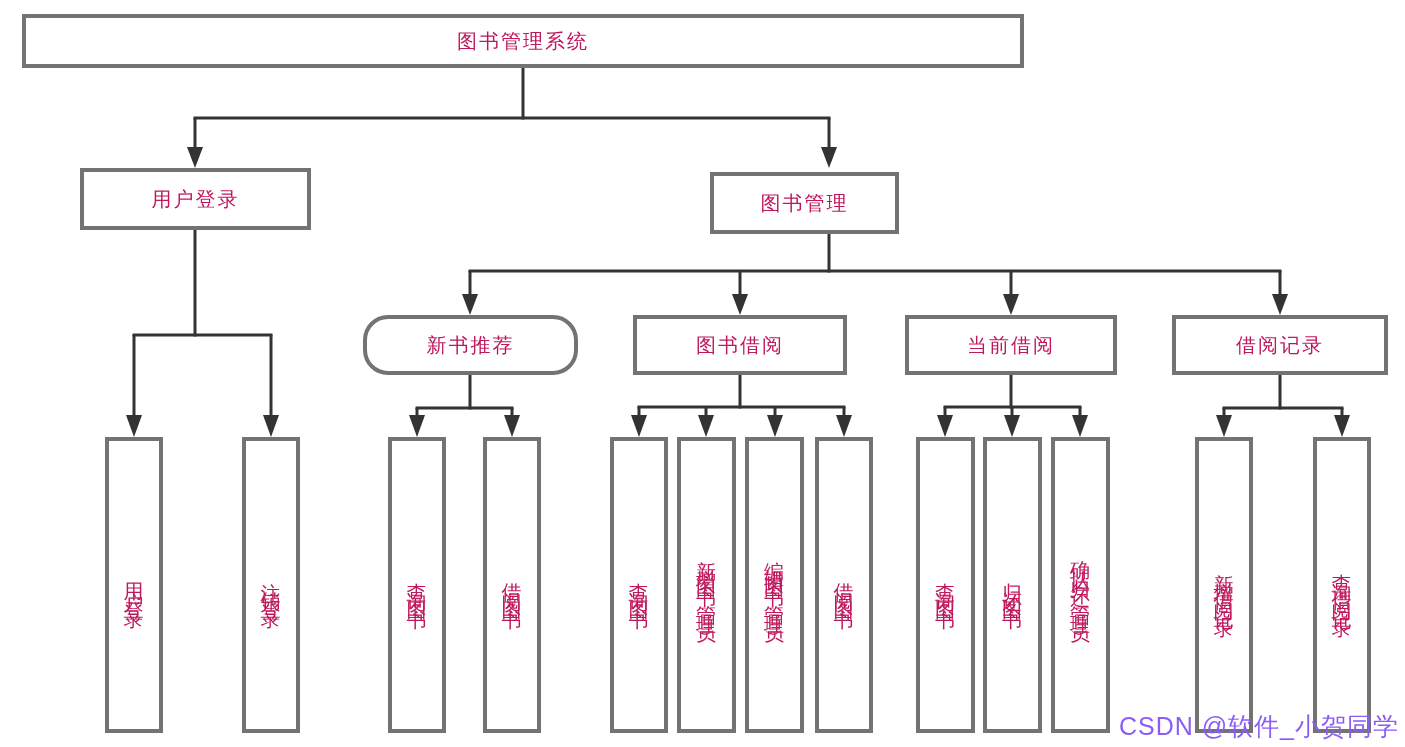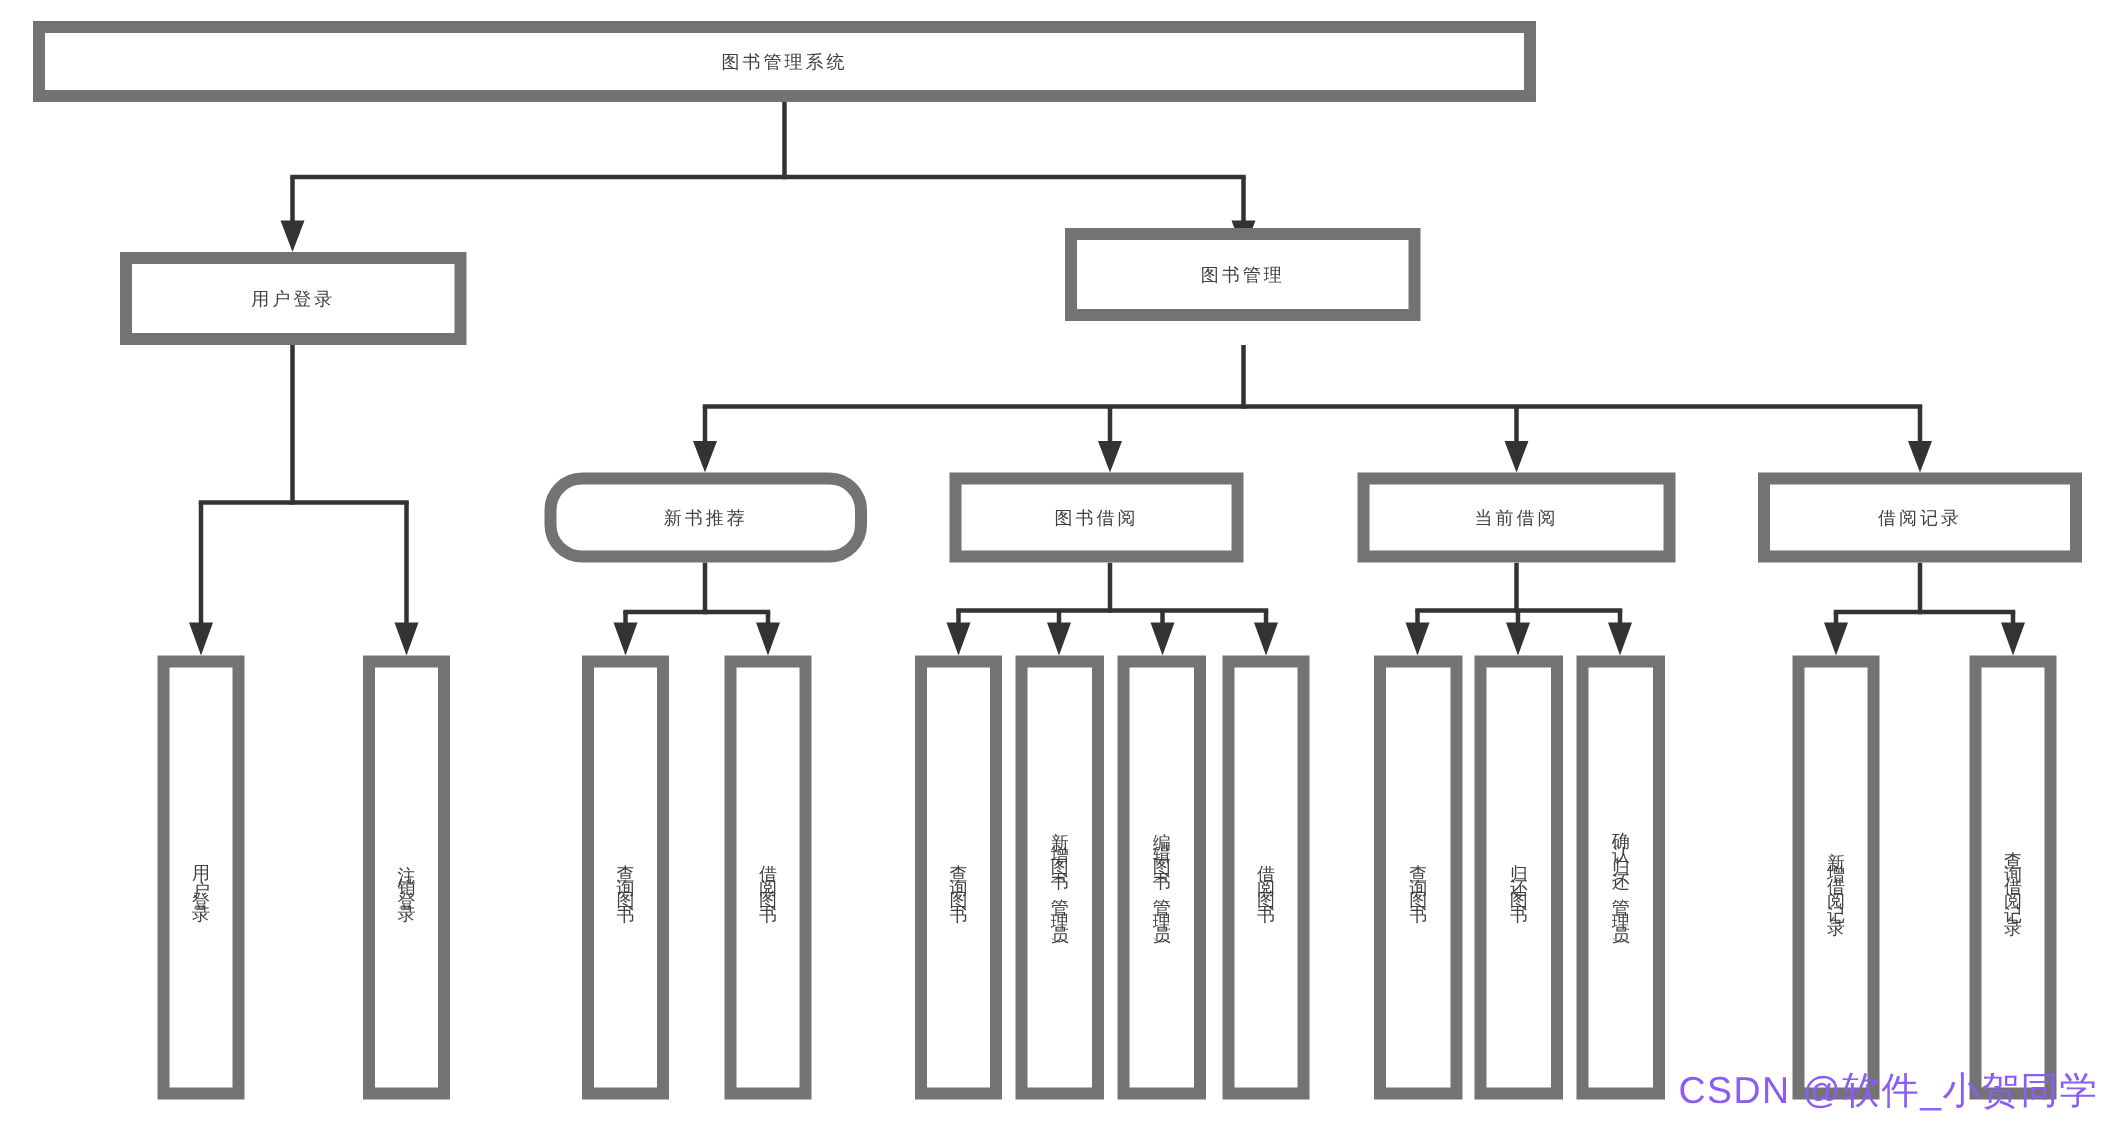--- a/index.html
+++ b/index.html
@@ -8,26 +8,26 @@
     width: 1405px;
     height: 747px;
     background: #ffffff;
     font-family: "Liberation Sans", "DejaVu Sans", sans-serif;
     overflow: hidden;
   }
   .node {
     position: absolute;
     box-sizing: border-box;
     background: #ffffff;
-    border: 8px solid #737373;
+    border: 4px solid #737373;
     display: flex;
     align-items: center;
     justify-content: center;
-    font-size: 12px;
-    color: #404040;
+    font-size: 20px;
+    color: #be185d;
     letter-spacing: 2px;
     text-align: center;
   }
   .leaf {
     writing-mode: vertical-rl;
     text-orientation: mixed;
     letter-spacing: 9px;
     line-height: 1;
   }
   #connectors {
@@ -125,24 +125,24 @@
       <line x1="1224" y1="408" x2="1224" y2="420"></line>
       <polygon points="1216,415 1232,415 1224,437"></polygon>
       <line x1="1342" y1="408" x2="1342" y2="420"></line>
       <polygon points="1334,415 1350,415 1342,437"></polygon>
     </g>
   </svg>
 
   <div class="node" style="left:22px; top:14px; width:1002px; height:54px;">图书管理系统</div>
 
   <div class="node" style="left:80px; top:168px; width:231px; height:62px;">用户登录</div>
-  <div class="node" style="left:710px; top:152px; width:237px; height:62px;">图书管理</div>
+  <div class="node" style="left:710px; top:172px; width:189px; height:62px;">图书管理</div>
 
   <div class="node" style="left:363px; top:315px; width:215px; height:60px;border-radius:25px;">新书推荐</div>
-  <div class="node" style="left:633px; top:315px; width:196px; height:60px;">图书借阅</div>
+  <div class="node" style="left:633px; top:315px; width:214px; height:60px;">图书借阅</div>
   <div class="node" style="left:1172px; top:315px; width:216px; height:60px;">借阅记录</div>
   <div class="node" style="left:905px; top:315px; width:212px; height:60px;">当前借阅</div>
 
   <div class="node leaf" style="left:105px; top:437px; width:58px; height:296px;">用户登录</div>
   <div class="node leaf" style="left:242px; top:437px; width:58px; height:296px;">注销登录</div>
 
   <div class="node leaf" style="left:388px; top:437px; width:58px; height:296px;">查询图书</div>
   <div class="node leaf" style="left:483px; top:437px; width:58px; height:296px;">借阅图书</div>
 
   <div class="node leaf" style="left:610px; top:437px; width:58px; height:296px;">查询图书</div>

